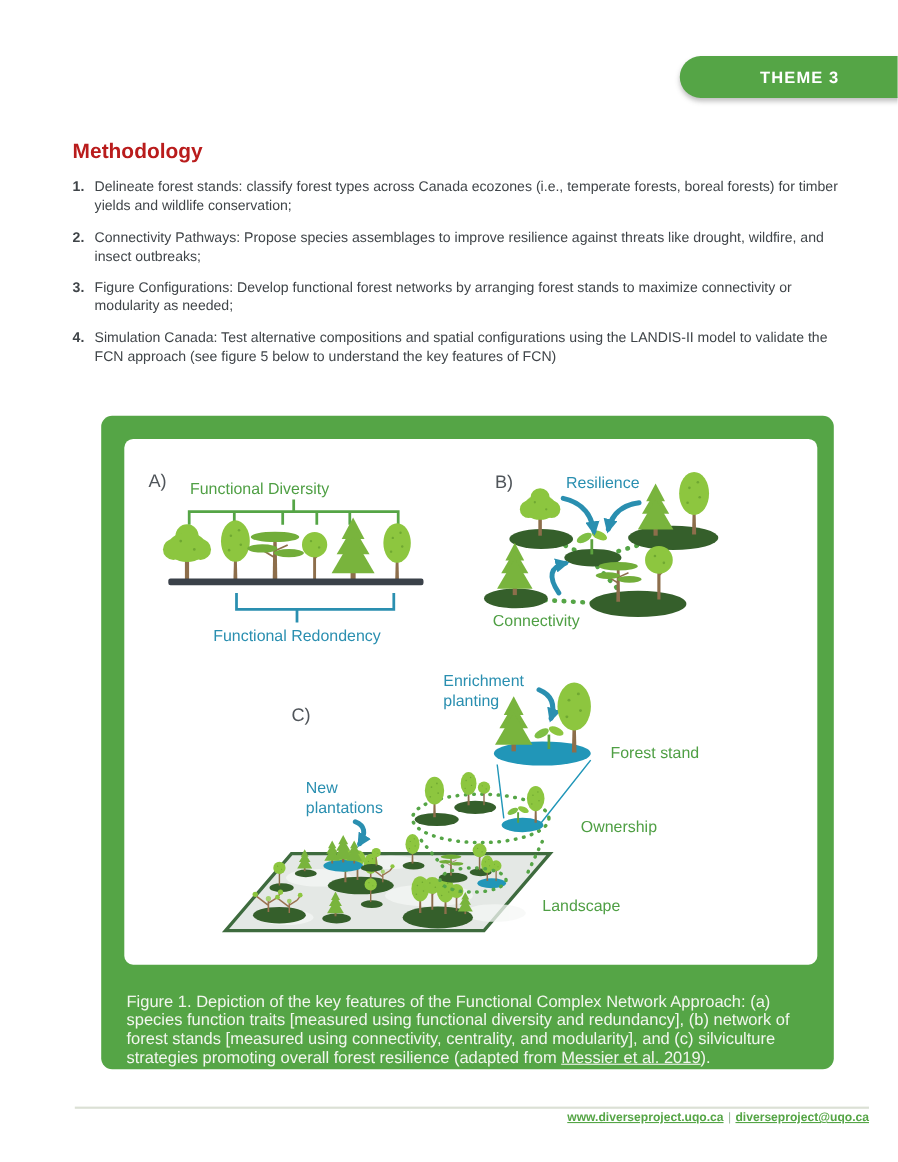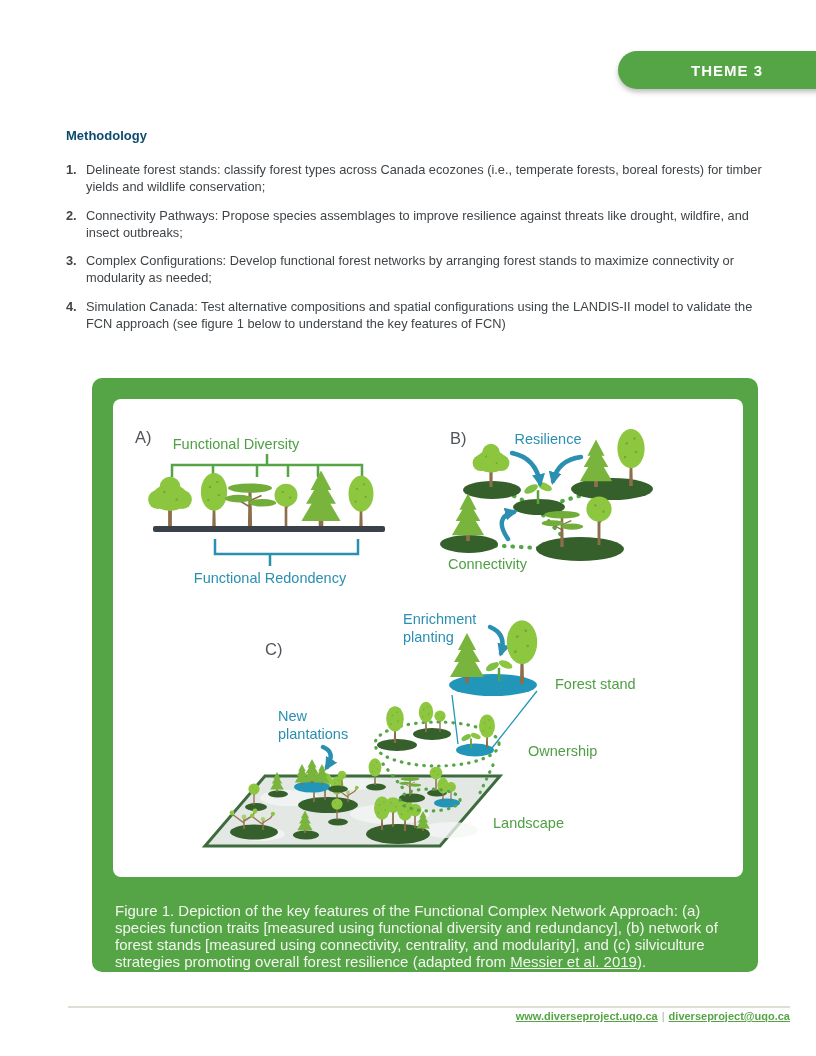--- a/index.html
+++ b/index.html
@@ -4,21 +4,21 @@
 <style>
   html,body{margin:0;padding:0;background:#fff;}
   #page{position:relative;width:816px;height:1056px;background:#ffffff;overflow:hidden;
         font-family:"Liberation Sans",sans-serif;color:#3f4448;margin-left:20px;}
   
   .banner{position:absolute;left:598px;top:51px;width:218px;height:38px;background:#55a546;
           border-radius:19px 0 0 19px;display:flex;align-items:center;justify-content:center;
           box-shadow:0 3px 5px rgba(70,70,70,.35);}
   .banner span{color:#fff;font-weight:bold;font-size:15px;letter-spacing:1px;}
   
-  .h-method{position:absolute;left:46px;top:128px;font-size:13px;font-weight:bold;color:#0c4a6e;}
+  .h-method{position:absolute;left:46px;top:128px;font-size:19px;font-weight:bold;color:#b91c1c;}
   
   .mlist{position:absolute;left:46px;top:161px;width:712px;font-size:12.8px;line-height:17px;}
   .li{display:flex;margin-bottom:11.5px;}
   .li .num{font-weight:bold;width:20px;flex:0 0 20px;}
   .li .body{flex:1;}
   .li .body b{font-weight:normal;}
   
   .figbox{position:absolute;left:72px;top:378px;width:666px;height:594px;background:#55a546;border-radius:10px;}
   .figpanel{position:absolute;left:21px;top:21px;width:630px;height:478px;background:#ffffff;border-radius:8px;}
   .figsvg{position:absolute;left:18px;top:20px;width:636px;height:478px;}
@@ -54,25 +54,25 @@
     <div class="li">
       <span class="num">1.</span>
       <div class="body"><b>Delineate forest stands:</b><span> classify forest types across Canada ecozones (i.e., temperate forests, boreal forests) for timber yields and wildlife conservation;</span></div>
     </div>
     <div class="li">
       <span class="num">2.</span>
       <div class="body"><b>Connectivity Pathways:</b><span> Propose species assemblages to improve resilience against threats like drought, wildfire, and insect outbreaks;</span></div>
     </div>
     <div class="li">
       <span class="num">3.</span>
-      <div class="body"><b>Complex Configurations:</b><span> Develop functional forest networks by arranging forest stands to maximize connectivity or modularity as needed;</span></div>
+      <div class="body"><b>Figure Configurations:</b><span> Develop functional forest networks by arranging forest stands to maximize connectivity or modularity as needed;</span></div>
     </div>
     <div class="li">
       <span class="num">4.</span>
-      <div class="body"><b>Simulation Canada:</b><span> Test alternative compositions and spatial configurations using the LANDIS-II model to validate the FCN approach (see figure 1 below to understand the key features of FCN)</span></div>
+      <div class="body"><b>Simulation Canada:</b><span> Test alternative compositions and spatial configurations using the LANDIS-II model to validate the FCN approach (see figure 5 below to understand the key features of FCN)</span></div>
     </div>
   </div>
 
   <div class="figbox">
     <div class="figpanel"></div>
 
     <svg class="figsvg" viewBox="0 0 636 478">
       <defs>
         <marker id="ah" markerUnits="userSpaceOnUse" markerWidth="14" markerHeight="13" refX="9" refY="6.5" orient="auto">
           <path d="M0,0 L13,6.5 L0,13 Z" fill="#2a8fb0"></path>

